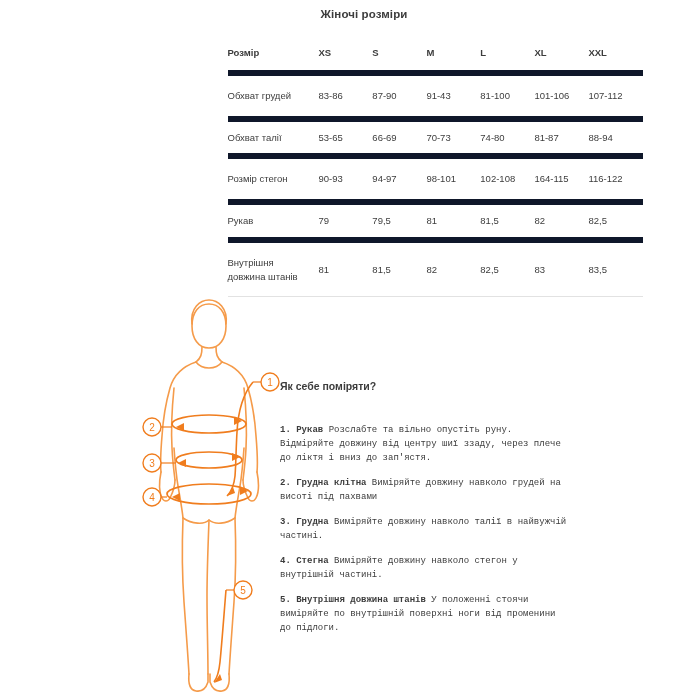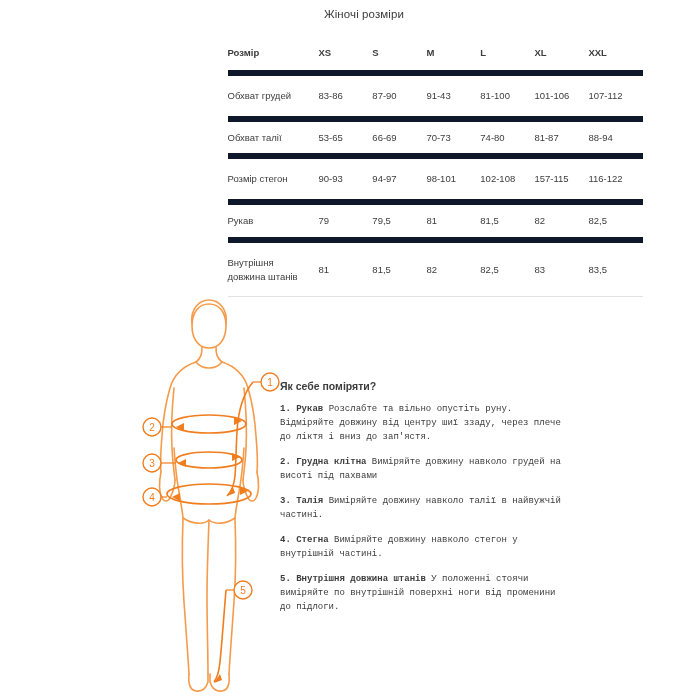--- a/index.html
+++ b/index.html
@@ -17,21 +17,21 @@
   }
   .page {
     width: 700px;
     height: 700px;
     position: relative;
     box-sizing: border-box;
   }
   .title {
     text-align: center;
     font-size: 11.5px;
-    font-weight: normal;
+    font-weight: bold;
     color: #3c3c3c;
     padding-top: 8px;
     letter-spacing: .1px;
     margin-left: 28px;
   }
   
   .table-wrap {
     margin: 24px auto 0 auto;
     width: 415px;
     padding-left: 170px;
@@ -89,21 +89,21 @@
     left: 280px;
     top: 82px;
     width: 290px;
     font-size: 9px;
     line-height: 1.55;
     color: #3c3c3c;
   }
   .howto h3 {
     font-size: 10.5px;
     font-weight: bold;
-    margin: 0 0 9px 0;
+    margin: 0 0 30px 0;
     color: #3c3c3c;
   }
   .howto p {
     margin: 0 0 11px 0;
     font-family: Liberation Mono, monospace;
   }
   .howto p b { font-weight: bold; }
   .num-badge-label { font-weight: bold; }
 </style>
 </head>
@@ -142,21 +142,21 @@
           <td class="val">74-80</td>
           <td class="val">81-87</td>
           <td class="val">88-94</td>
         </tr>
         <tr class="tall">
           <td class="rowhead">Розмір стегон</td>
           <td class="val">90-93</td>
           <td class="val">94-97</td>
           <td class="val">98-101</td>
           <td class="val">102-108</td>
-          <td class="val">157-115</td>
+          <td class="val">164-115</td>
           <td class="val">116-122</td>
         </tr>
         <tr>
           <td class="rowhead">Рукав</td>
           <td class="val">79</td>
           <td class="val">79,5</td>
           <td class="val">81</td>
           <td class="val">81,5</td>
           <td class="val">82</td>
           <td class="val">82,5</td>
@@ -270,21 +270,21 @@
         <b>Рукав</b><span> Розслабте та вільно опустіть руну. Відміряйте довжину від центру шиї ззаду, через плече до ліктя і вниз до зап'ястя.</span>
       </p>
 
       <p>
         <b class="num-badge-label">2.</b>
         <b>Грудна клітна</b><span> Виміряйте довжину навколо грудей на висоті під пахвами</span>
       </p>
 
       <p>
         <b class="num-badge-label">3.</b>
-        <b>Талія</b><span> Виміряйте довжину навколо талії в найвужчій частині.</span>
+        <b>Грудна</b><span> Виміряйте довжину навколо талії в найвужчій частині.</span>
       </p>
 
       <p>
         <b class="num-badge-label">4.</b>
         <b>Стегна</b><span> Виміряйте довжину навколо стегон у внутрішній частині.</span>
       </p>
 
       <p>
         <b class="num-badge-label">5.</b>
         <b>Внутрішня довжина штанів</b><span> У положенні стоячи виміряйте по внутрішній поверхні ноги від променини до підлоги.</span>

